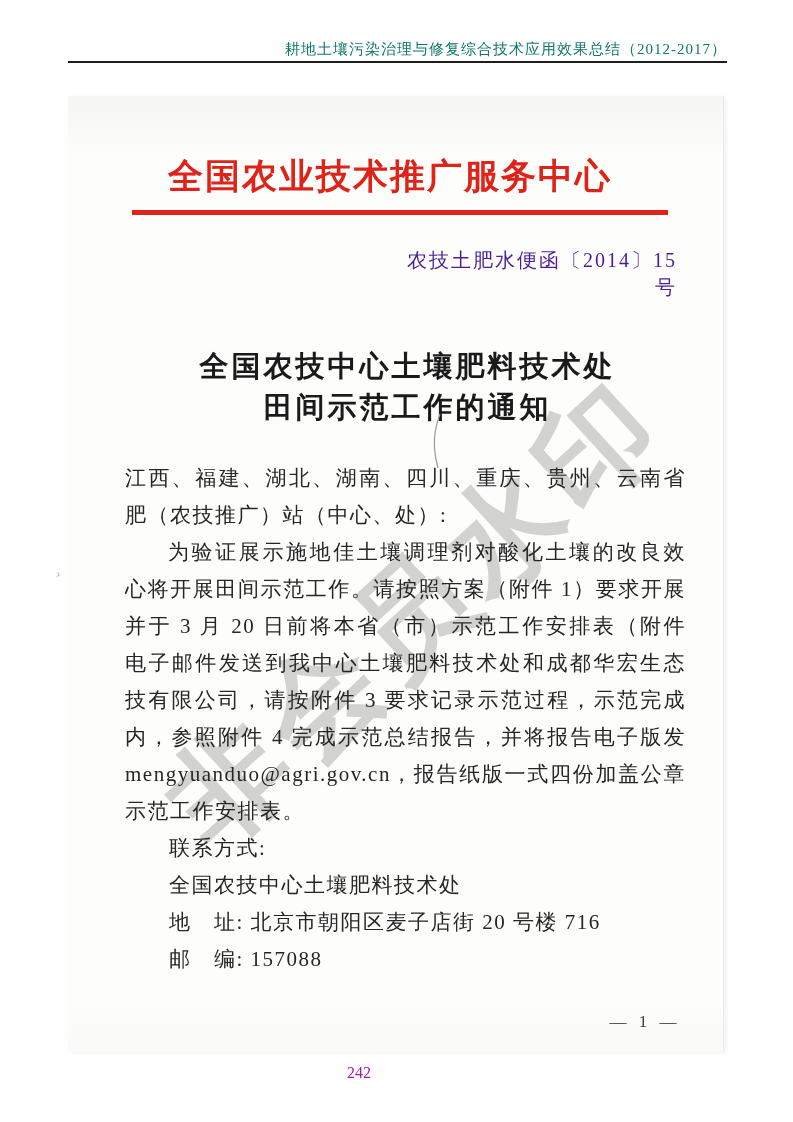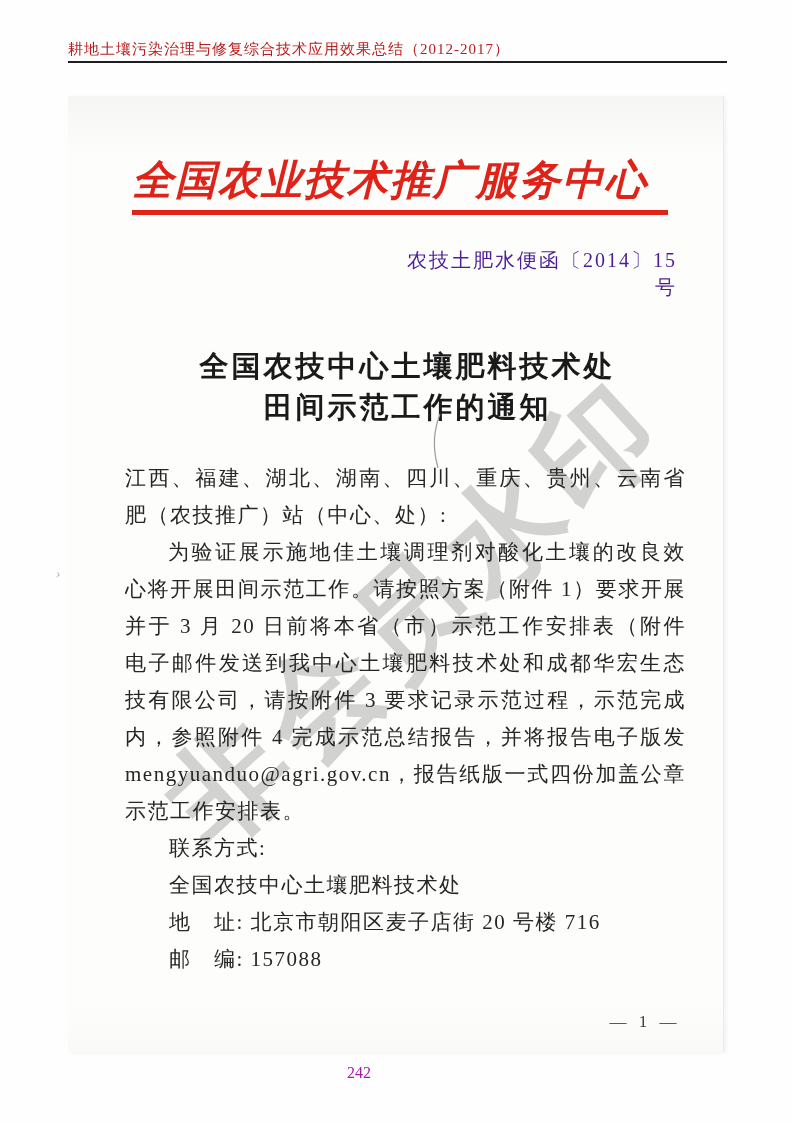--- a/index.html
+++ b/index.html
@@ -5,21 +5,21 @@
   html,body{margin:0;padding:0;}
   body{
     width:793px;height:1122px;position:relative;overflow:hidden;
     background:#fefefe;
     font-family:"Liberation Serif","DejaVu Serif",serif;
     color:#2b2b2b;
   }
   
   .book-header{
     position:absolute;left:68px;top:40px;width:659px;height:22px;
-    text-align:left;font-size:15px;letter-spacing:1px;color:#b91c1c;
+    text-align:right;font-size:15px;letter-spacing:1px;color:#0f766e;
   }
   .book-header-rule{
     position:absolute;left:68px;top:61px;width:659px;height:2px;background:#1e1e1e;
   }
   
   .scanned-page{
     position:absolute;left:68px;top:96px;width:655px;height:956px;
     background:linear-gradient(180deg,#f5f5f3 0%,#fdfdfc 6%,#fdfdfc 94%,#fafaf8 100%);
     border-right:1px solid #eceae6;
     box-shadow:2px 1px 4px rgba(0,0,0,0.05);
@@ -30,22 +30,22 @@
     text-align:center;line-height:130px;
     font-family:"Liberation Sans","DejaVu Sans",sans-serif;
     font-size:116px;font-weight:bold;letter-spacing:8px;
     color:rgba(145,145,145,0.40);
     transform:rotate(-42.5deg);
     white-space:nowrap;z-index:1;pointer-events:none;
   }
   
   .org-title{
     position:absolute;left:100px;top:153px;width:580px;height:52px;
-    text-align:center;font-size:41px;font-weight:900;letter-spacing:2px;
-    color:#e02318;z-index:2;font-style:italic;
+    text-align:center;font-size:35px;font-weight:900;letter-spacing:2px;
+    color:#e02318;z-index:2;
   }
   .org-rule{
     position:absolute;left:132px;top:210px;width:536px;height:5px;
     background:#e02318;z-index:2;
   }
   .doc-number{
     position:absolute;left:400px;top:247px;width:277px;height:26px;
     text-align:right;font-size:20px;letter-spacing:2px;color:#4c1d95;z-index:2;
   }
   

